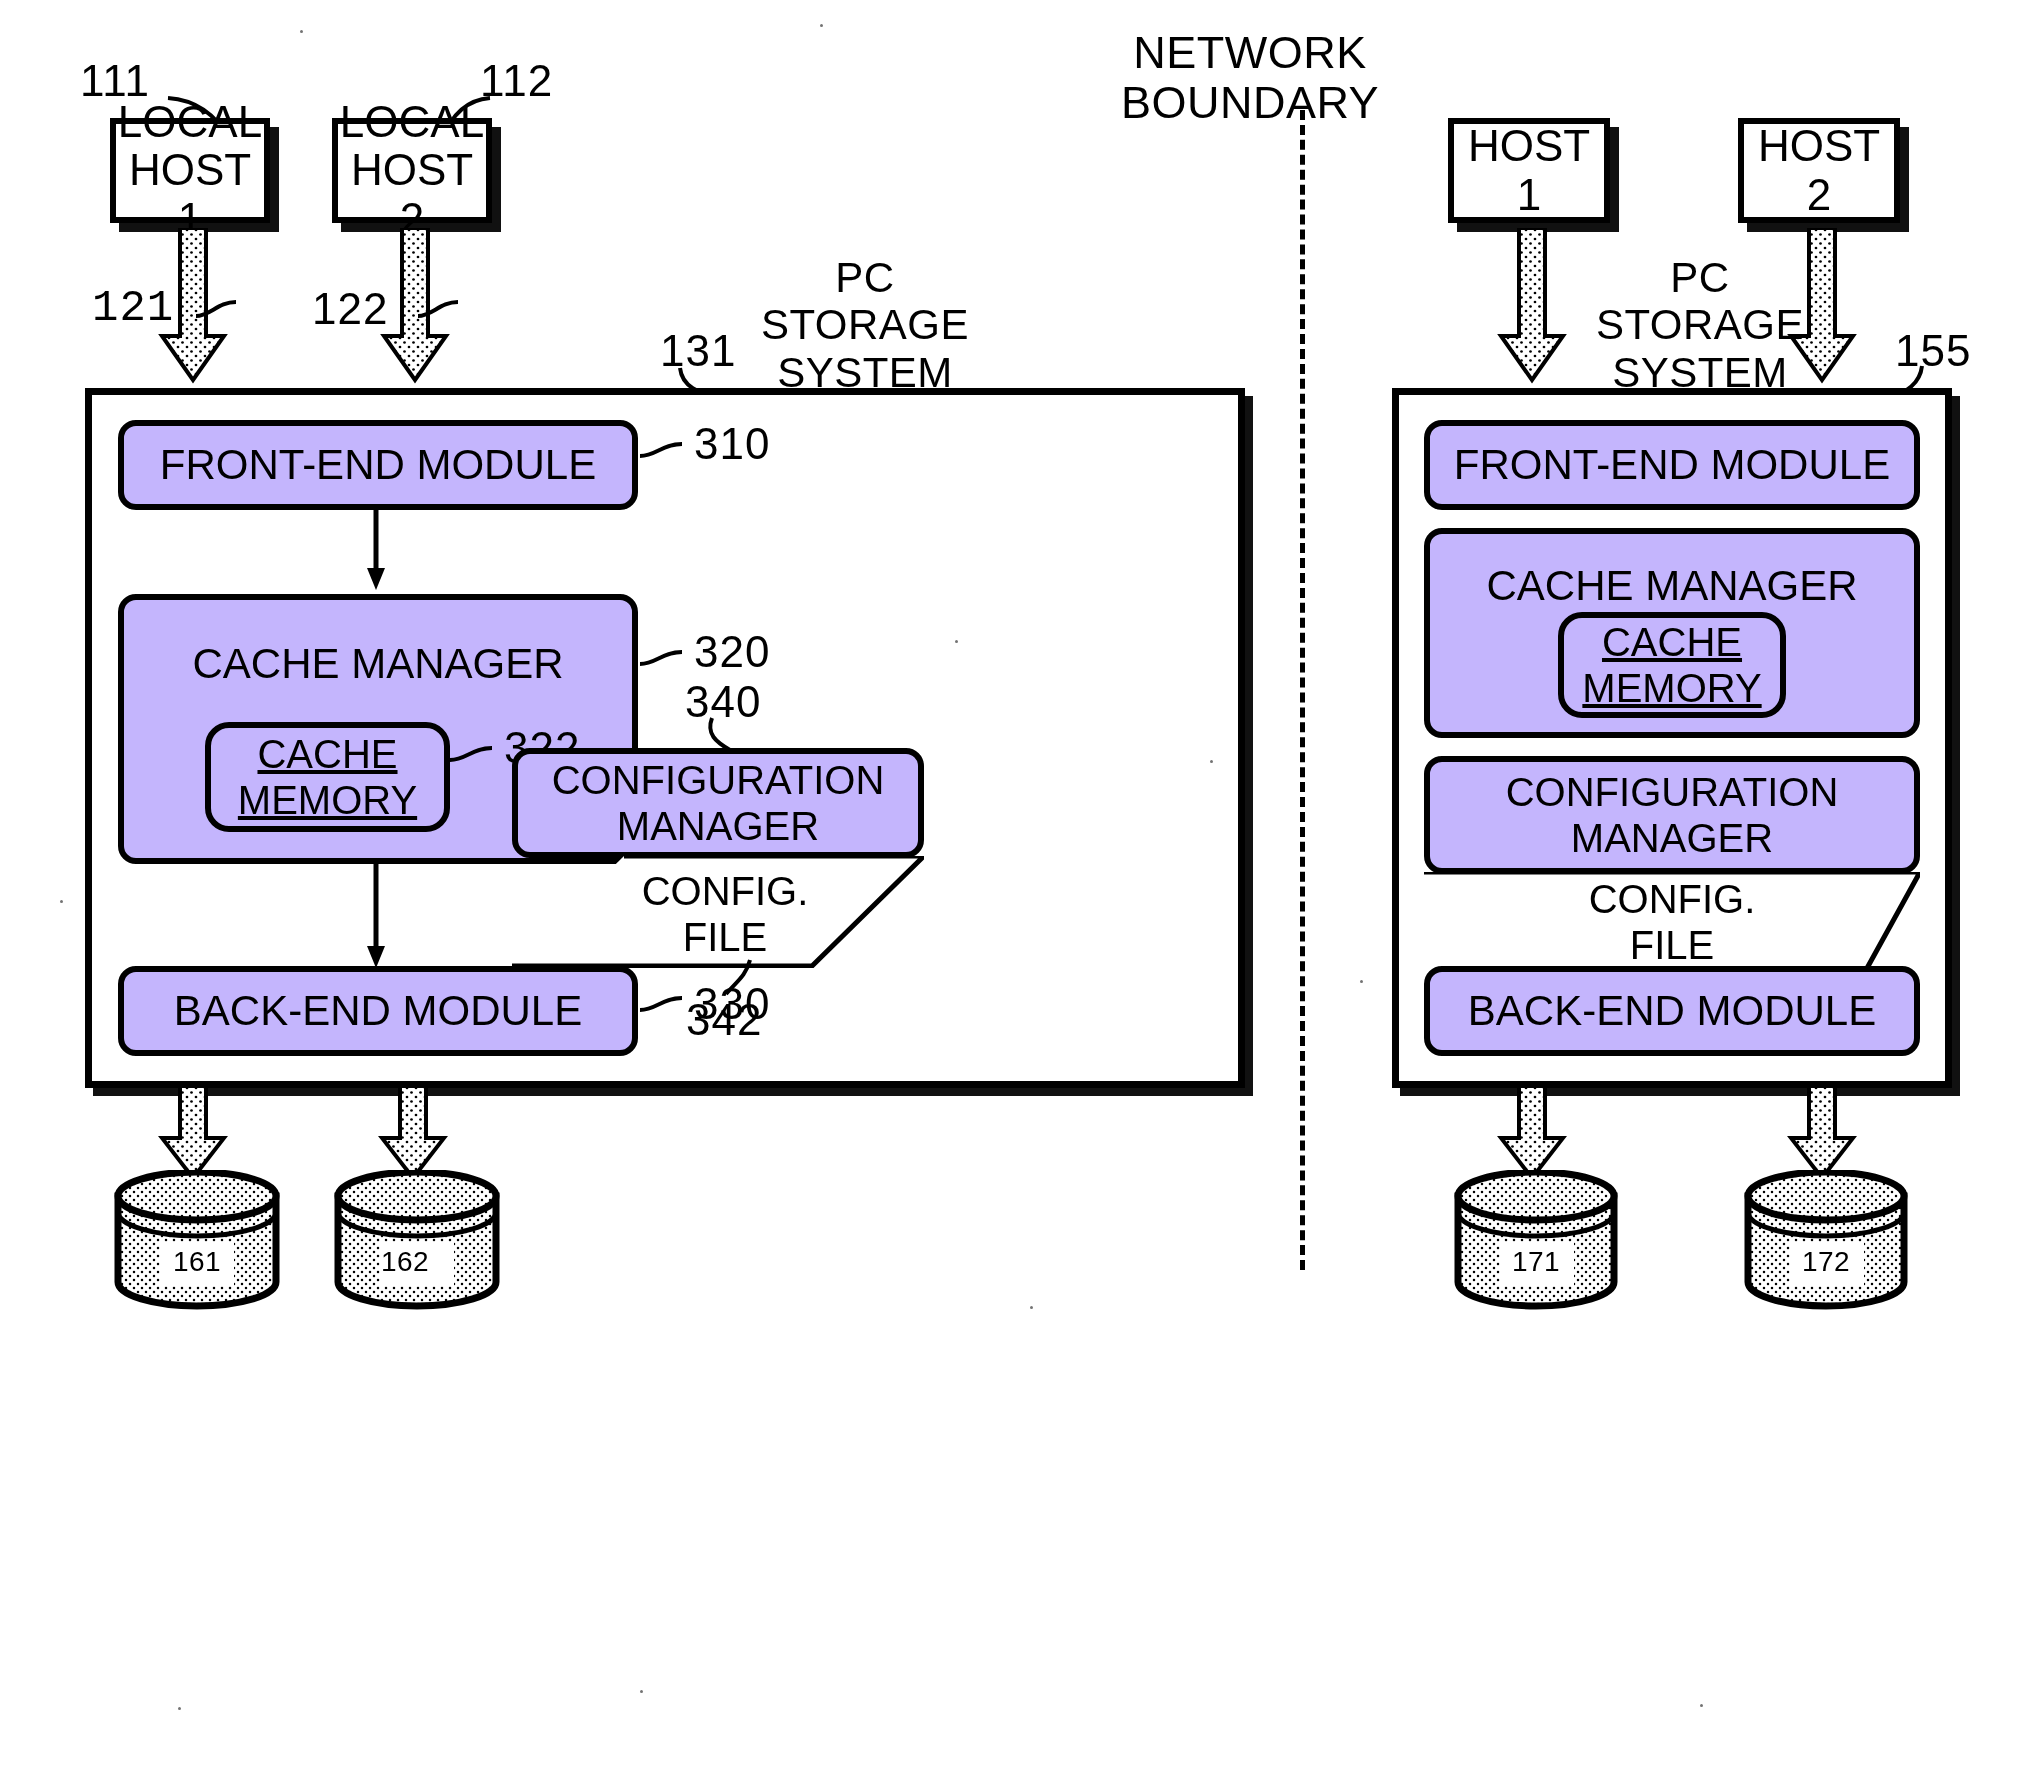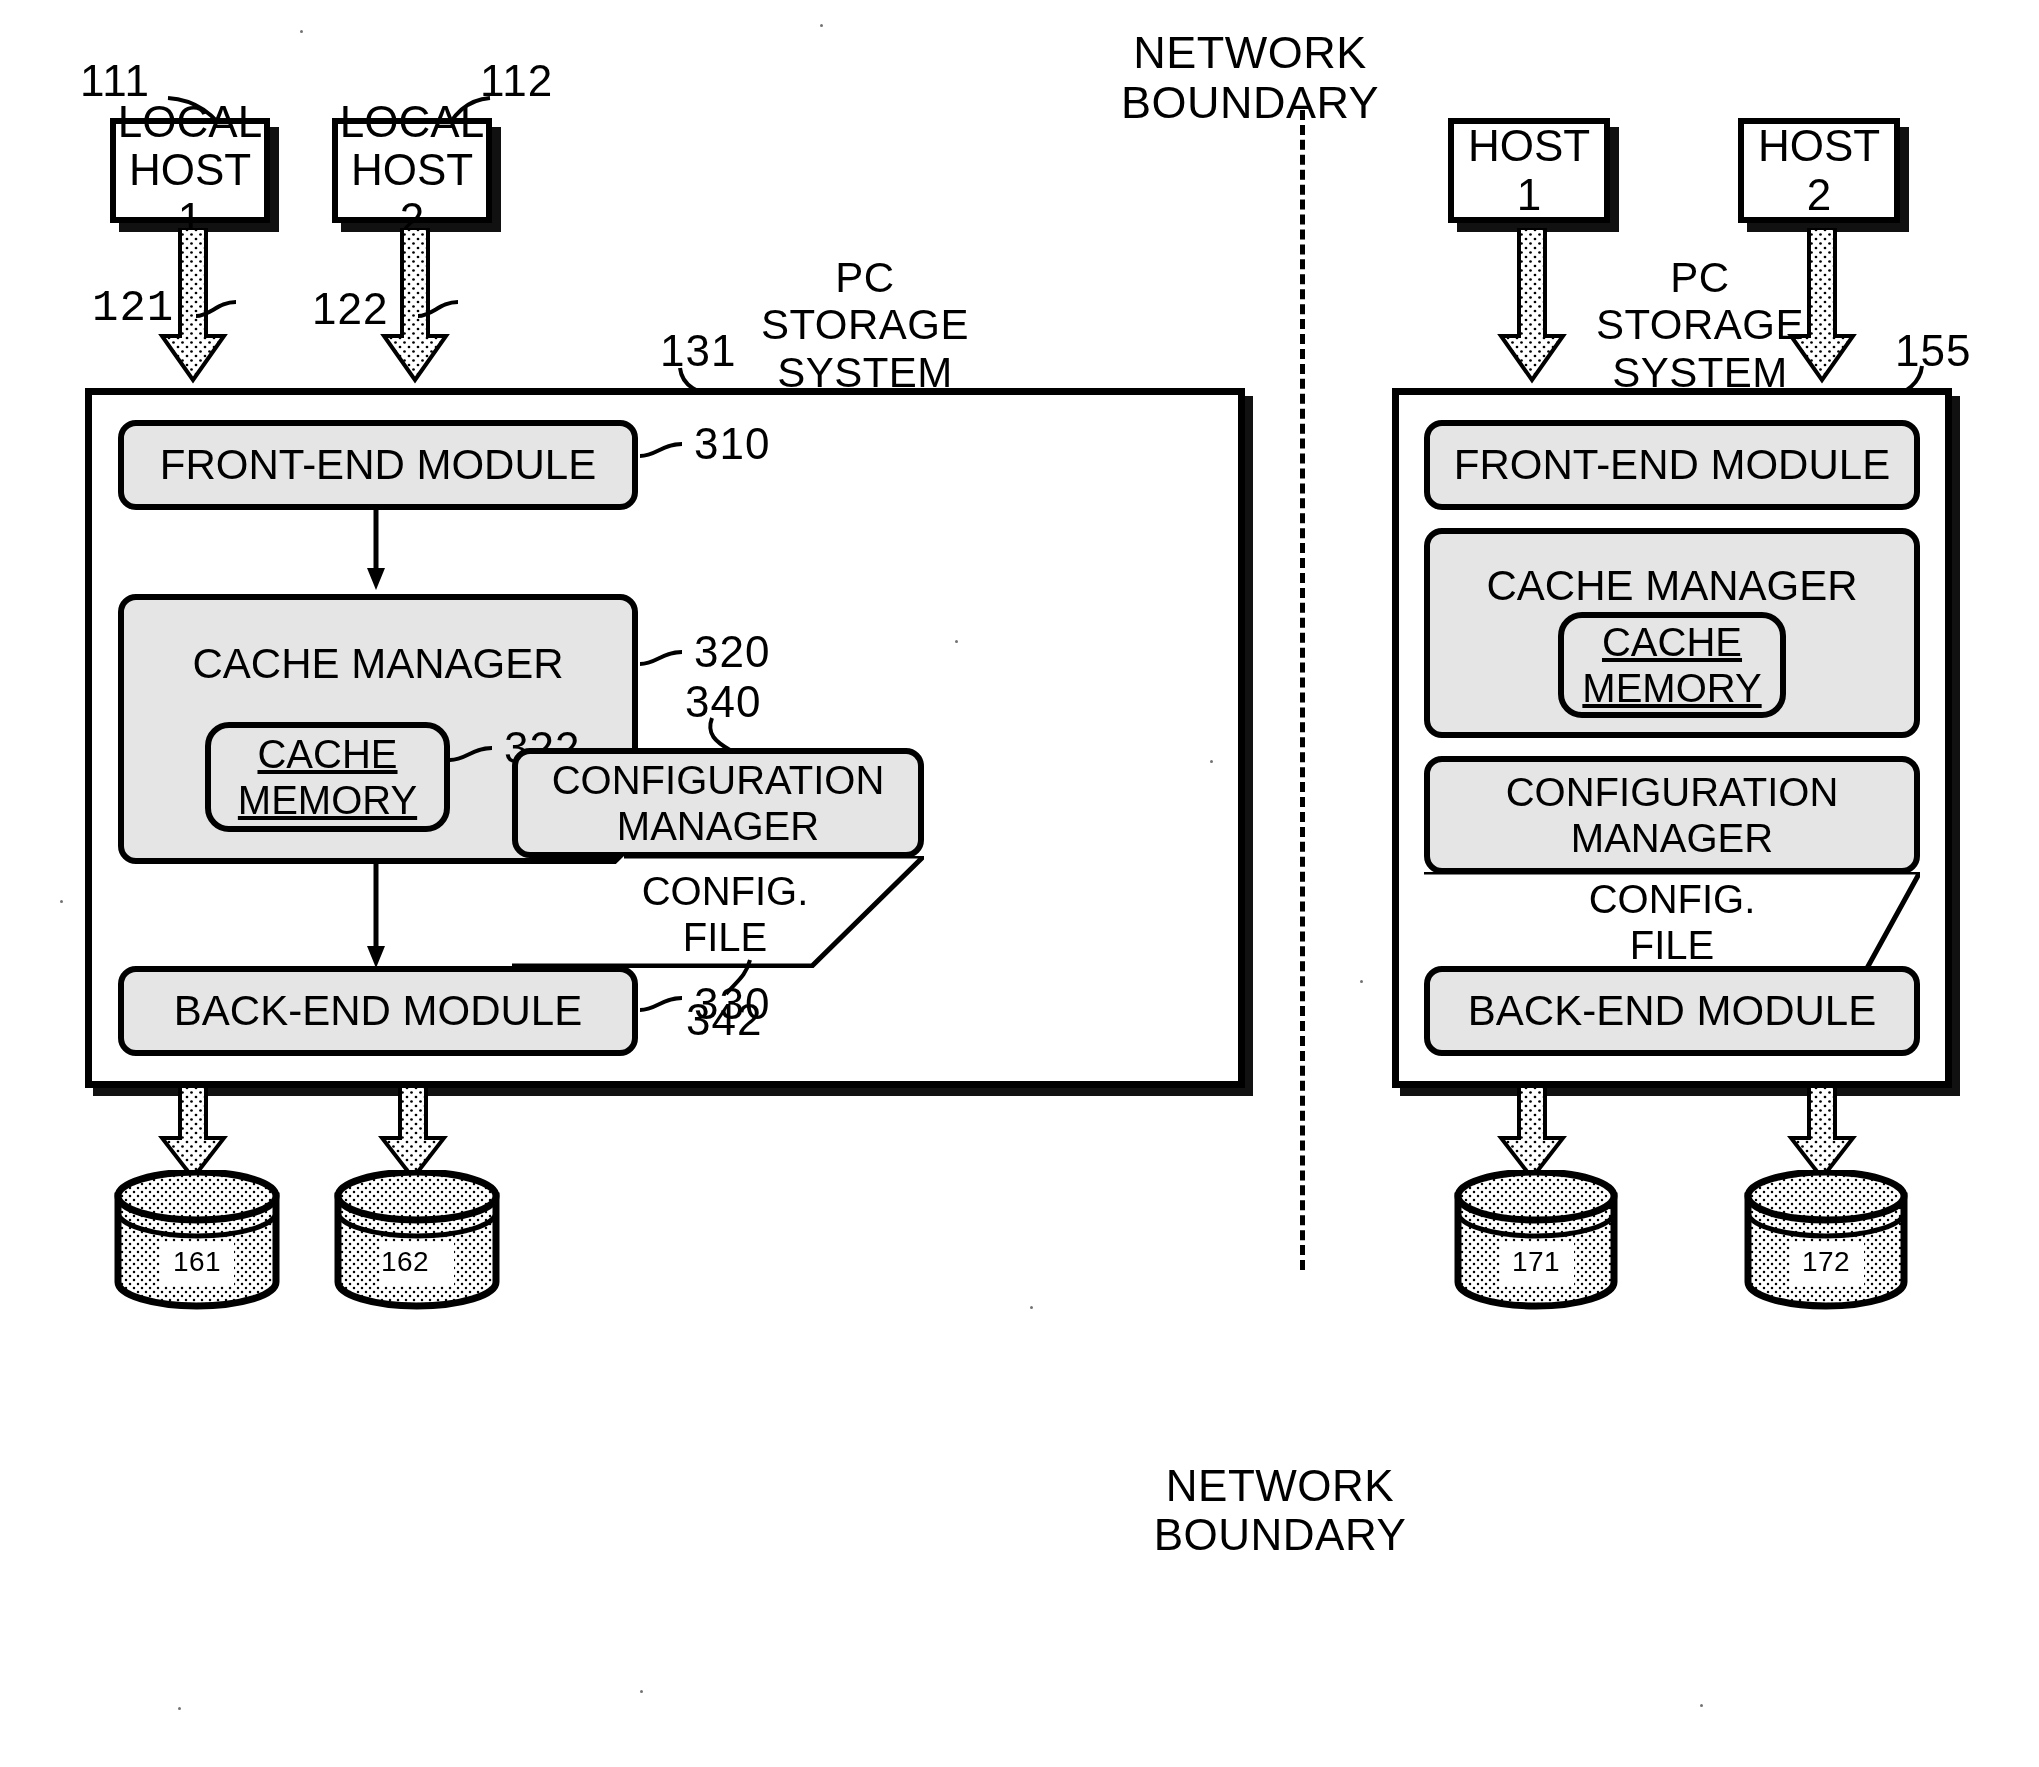--- a/index.html
+++ b/index.html
@@ -25,21 +25,21 @@
            display:flex;align-items:center;justify-content:center;
            text-align:center;line-height:1.1;font-size:44px;white-space:pre-line;}
 
   
   .sysbox{position:absolute;box-sizing:border-box;
           border:7px solid #000;background:#fff;
           box-shadow:8px 8px 0 0 #111;}
 
   
   .mod{position:absolute;box-sizing:border-box;
-       border:6px solid #000;border-radius:18px;background:#e5e5e5;
+       border:6px solid #000;border-radius:18px;background:#c4b5fd;
        display:flex;align-items:center;justify-content:center;
        text-align:center;line-height:1.15;font-size:42px;white-space:pre-line;}
   .mod.sq{border-radius:24px;text-decoration:underline;}
 
   
   .arrow{position:absolute;}
   .arrow svg{display:block;}
 
   
   .conn{position:absolute;}
@@ -82,22 +82,20 @@
         <circle cx="2" cy="2" r="1.25" fill="#000"></circle>
         <circle cx="6" cy="6" r="1.25" fill="#000"></circle>
       </pattern>
     </defs>
   </svg>
 
   <div class="txt t-big" style="left:1000px;top:50px;width:500px;height:56px;font-size:45px;">NETWORK BOUNDARY</div>
 
   <div class="netline" style="left:1300px;top:110px;height:1160px;"></div>
 
-  <div class="txt t-big" style="left:1135px;top:1455px;width:290px;height:110px;font-size:44px;">NETWORK
-BOUNDARY</div>
 
   <div class="txt t-ref" style="left:80px;top:55px;width:110px;height:52px;justify-content:flex-start;">111</div>
   <div class="lead" style="left:168px;top:90px;">
     <svg width="90" height="60">
         <path d="M0,8 C30,10 50,28 62,50" stroke="#000" stroke-width="4" fill="none"></path>
       </svg>
   </div>
 
   <div class="txt t-ref" style="left:480px;top:55px;width:110px;height:52px;justify-content:flex-start;">112</div>
   <div class="lead" style="left:412px;top:90px;">

